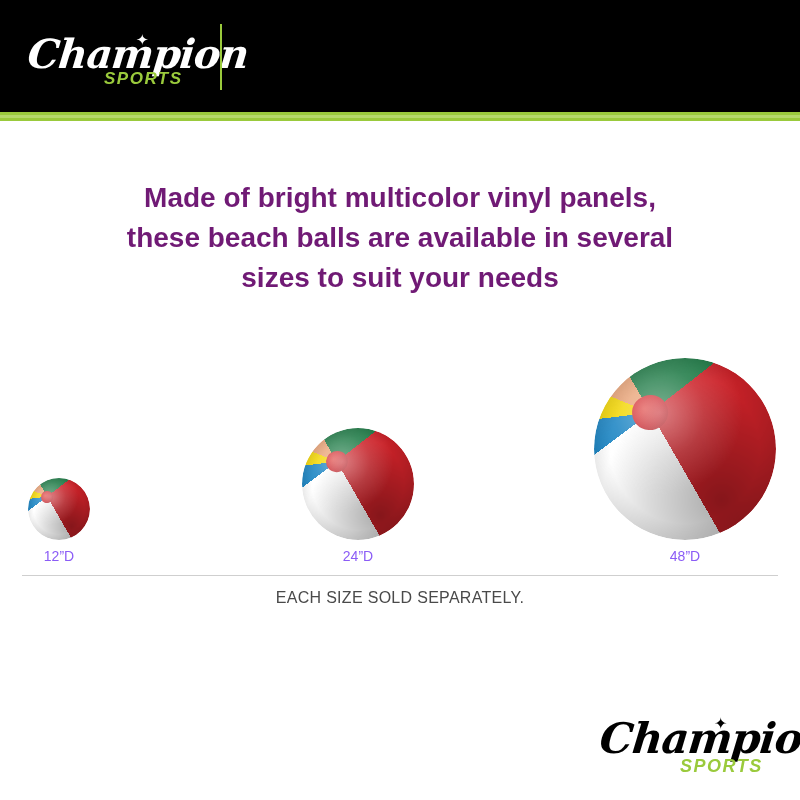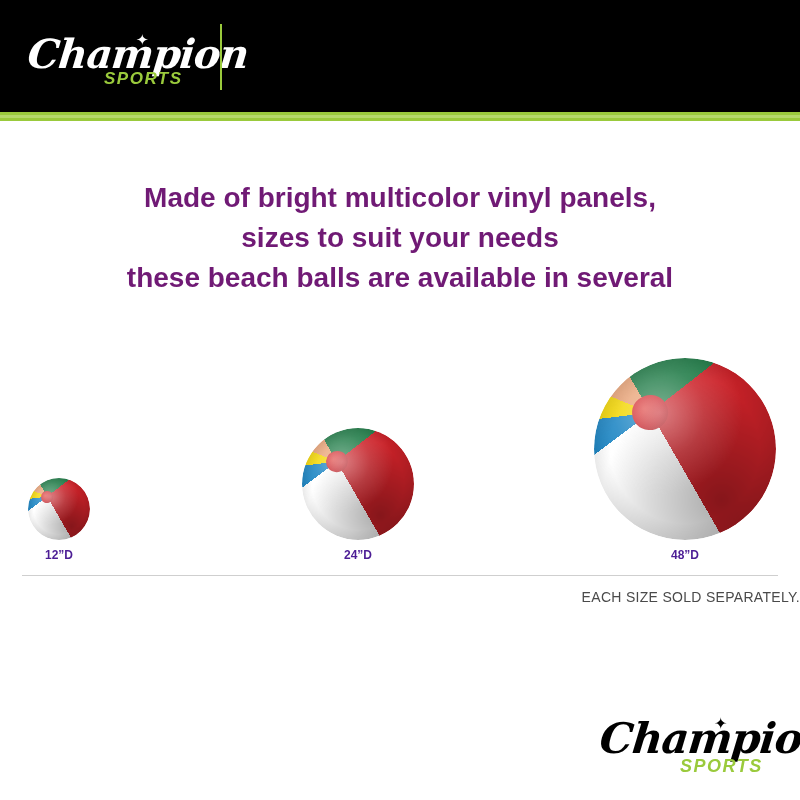--- a/index.html
+++ b/index.html
@@ -186,42 +186,42 @@
     height: 19%;
     border-radius: 50%;
     background: radial-gradient(circle at 38% 34%, #e04a47 0%, #cc2229 55%, #a8161c 100%);
     transform: rotate(-18deg);
   }
   .ball-label {
     position: absolute;
     top: 208px;
     width: 100%;
     text-align: center;
-    font-size: 12px;
-    font-weight: bold;
-    color: #4c1d95;
+    font-size: 14px;
+    font-weight: normal;
+    color: #8b5cf6;
     white-space: nowrap;
   }
 
   
   .note-rule {
     position: absolute;
     left: 22px;
     top: 575px;
     width: 756px;
     height: 1px;
     background: #cfcfcf;
   }
   .note-text {
     position: absolute;
     left: 0;
     top: 589px;
     width: 800px;
-    text-align: right;
-    font-size: 14px;
+    text-align: center;
+    font-size: 16px;
     letter-spacing: 0.3px;
     color: #4a4a4a;
   }
 
   
   .footer-logo {
     position: absolute;
     left: 600px;
     top: 712px;
     width: 180px;
@@ -271,22 +271,22 @@
     <span class="brand-sports">SPORTS</span>
   </div>
   <div class="header-divider"></div>
 </div>
 <div class="accent-bar">
   <div class="accent-bar-inner"></div>
 </div>
 
 <div class="headline">
   <div>Made of bright multicolor vinyl panels,</div>
+  <div>these beach balls are available in several</div>
   <div>sizes to suit your needs</div>
-  <div>these beach balls are available in several</div>
 </div>
 
 <div class="ball-row" id="ball-row">
     <div class="ball-slot" style="left: 28px; width: 62px; height: 62px;">
       <div class="ball">
         <div class="ball-panels"></div>
         <div class="ball-hub"></div>
         <div class="ball-shade"></div>
       </div>
       <div class="ball-label" style="top: 70px;">12”D</div>

